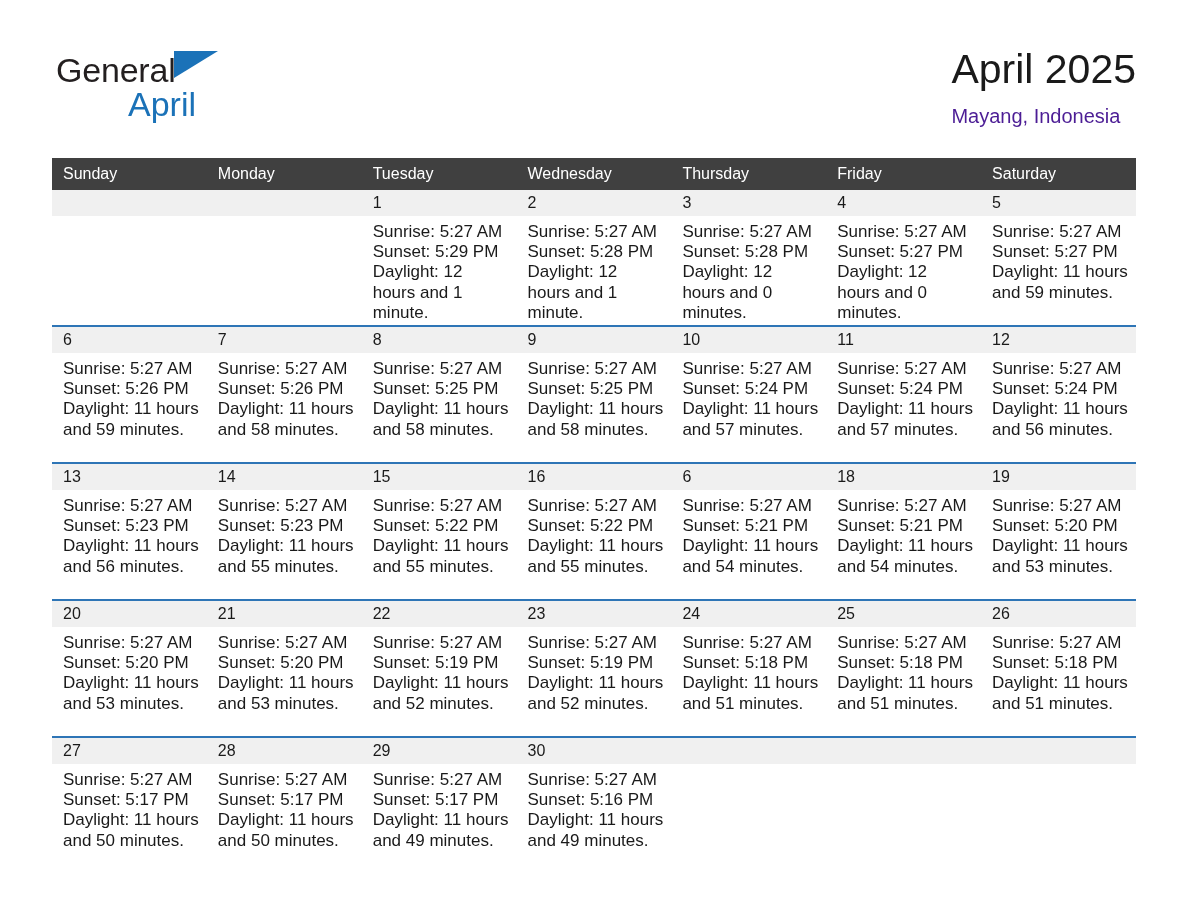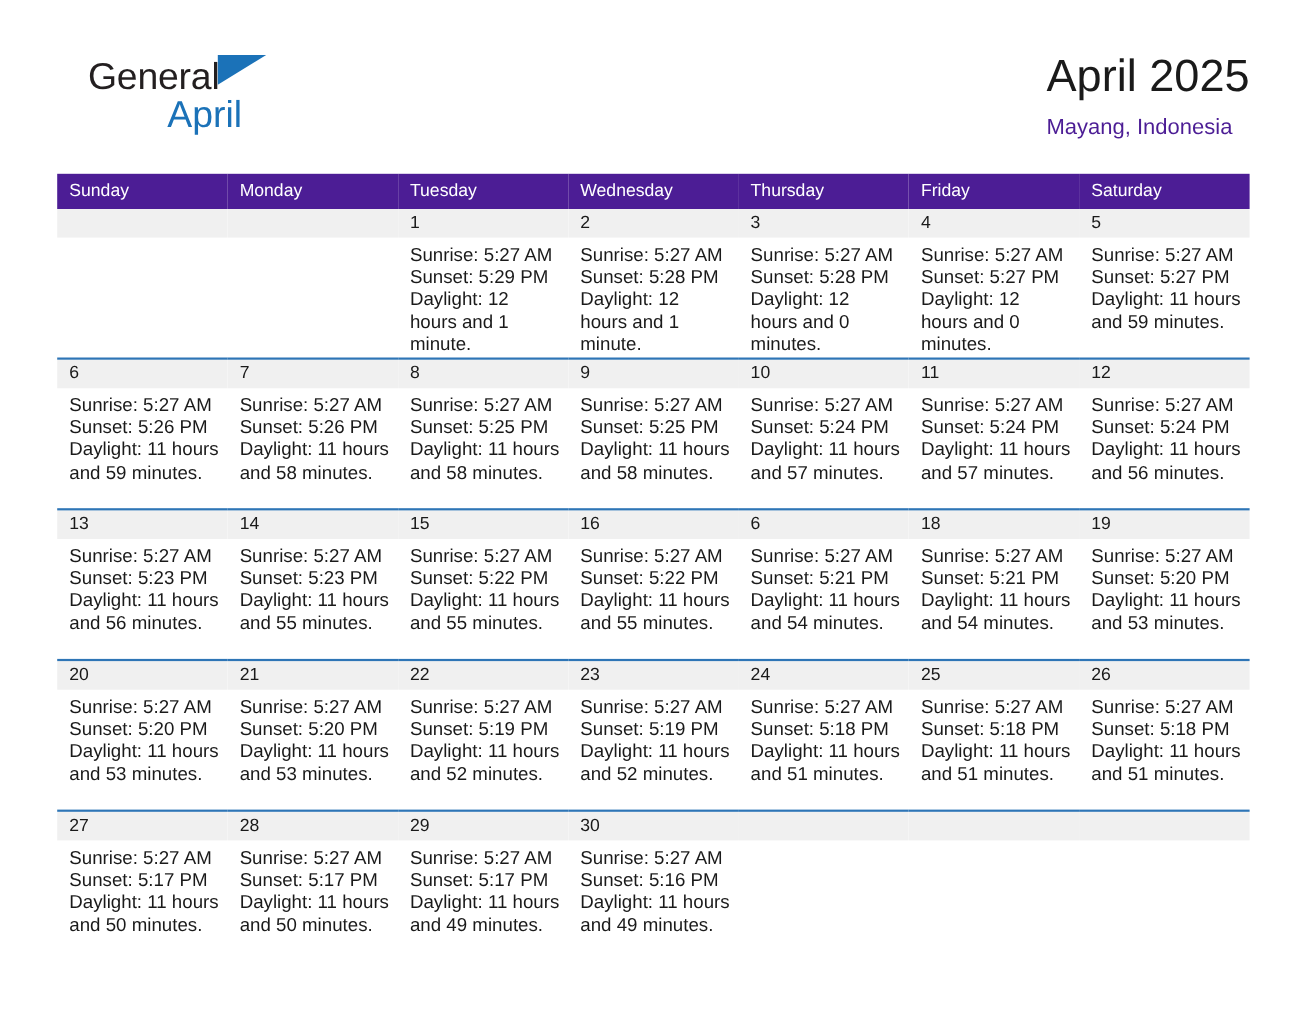--- a/index.html
+++ b/index.html
@@ -22,21 +22,20 @@
     box-sizing: border-box;
   }
 
   
   .header {
     position: absolute;
     left: 52px;
     top: 42px;
     right: 52px;
     height: 108px;
-    margin-left: 24px;
   }
   .logo {
     position: absolute;
     left: 4px;
     top: 8px;
     width: 260px;
     height: 80px;
   }
   .logo-row1 {
     position: relative;
@@ -92,21 +91,21 @@
     position: absolute;
     left: 52px;
     top: 158px;
     width: 1084px;
     border-collapse: collapse;
     table-layout: fixed;
   }
   .calendar col { width: 154.857px; }
 
   thead th {
-    background: #4c1d95;
+    background: #404040;
     color: #ffffff;
     font-size: 16px;
     font-weight: normal;
     text-align: left;
     padding: 7px 0 7px 11px;
     height: 16px;
     vertical-align: middle;
   }
 
   tbody tr.week-row > td {

